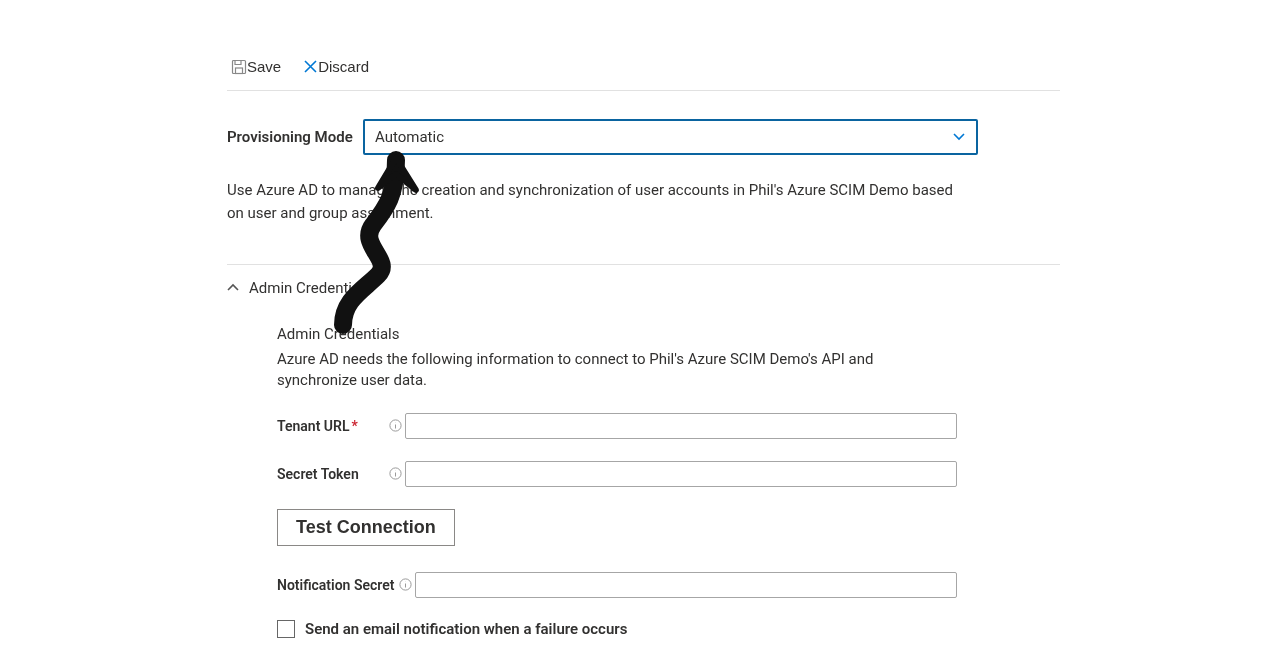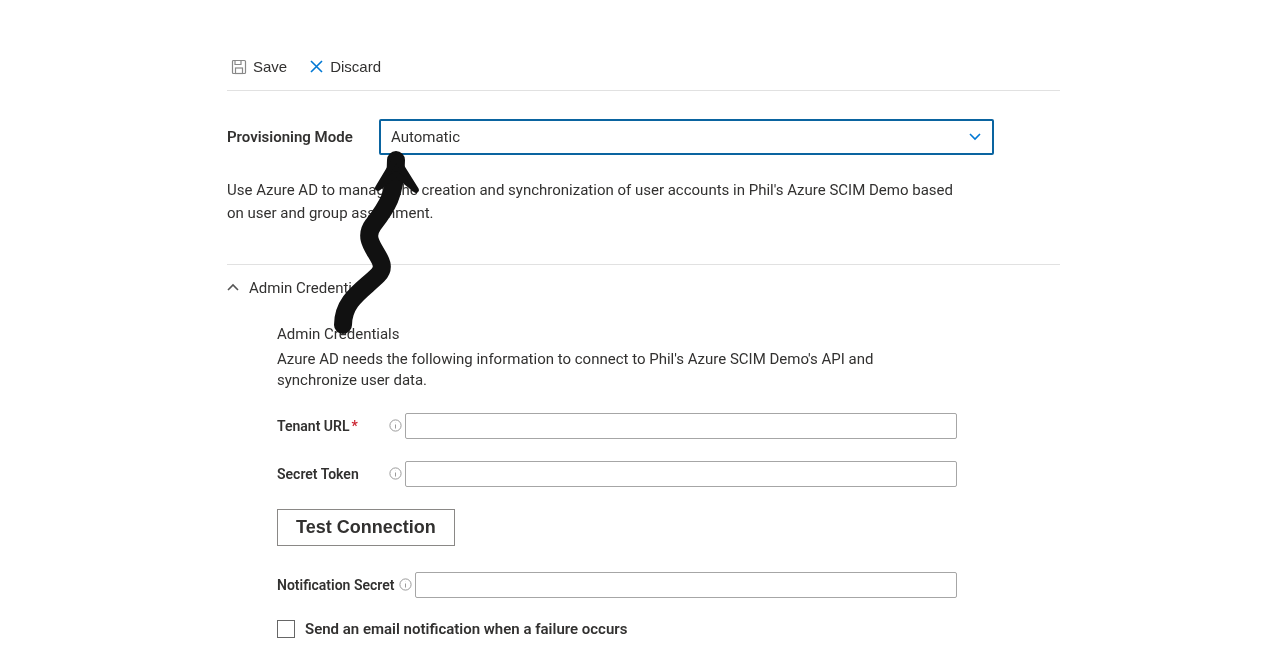--- a/index.html
+++ b/index.html
@@ -25,38 +25,37 @@
     display: flex;
     align-items: center;
     gap: 14px;
     height: 36px;
     padding-bottom: 12px;
     border-bottom: 1px solid #e1e1e1;
   }
   .toolbar-btn {
     display: inline-flex;
     align-items: center;
-    gap: 6px;
     font-size: 15px;
     color: #323130;
     cursor: pointer;
     background: none;
     border: none;
     padding: 2px 4px;
   }
   .icon {
     display: inline-flex;
     align-items: center;
     justify-content: center;
   }
   .row-mode {
     display: flex;
     align-items: center;
     margin-top: 28px;
-    gap: 24px;
+    gap: 8px;
   }
   .label-mode {
     font-size: 15px;
     font-weight: 600;
     color: #323130;
     width: 128px;
     flex-shrink: 0;
   }
   .select-wrap {
     position: relative;

